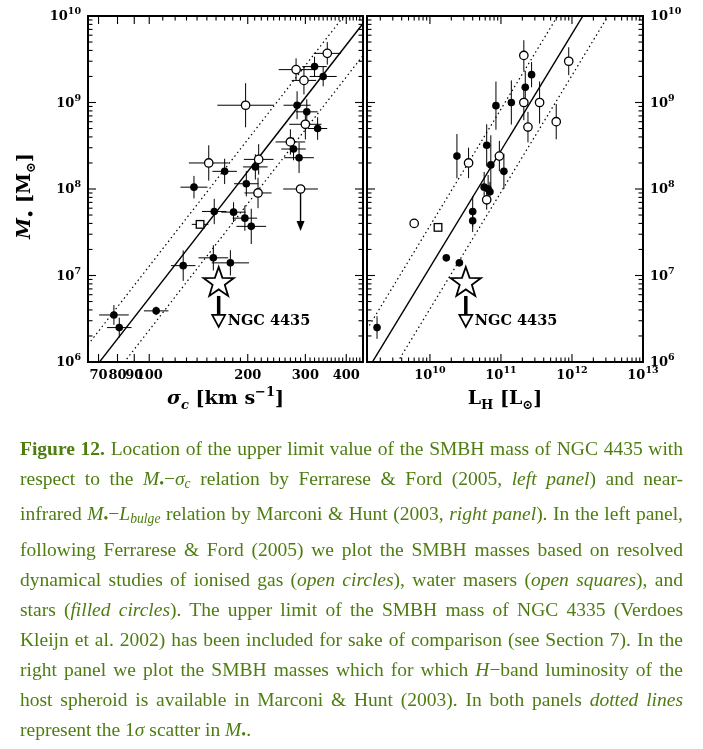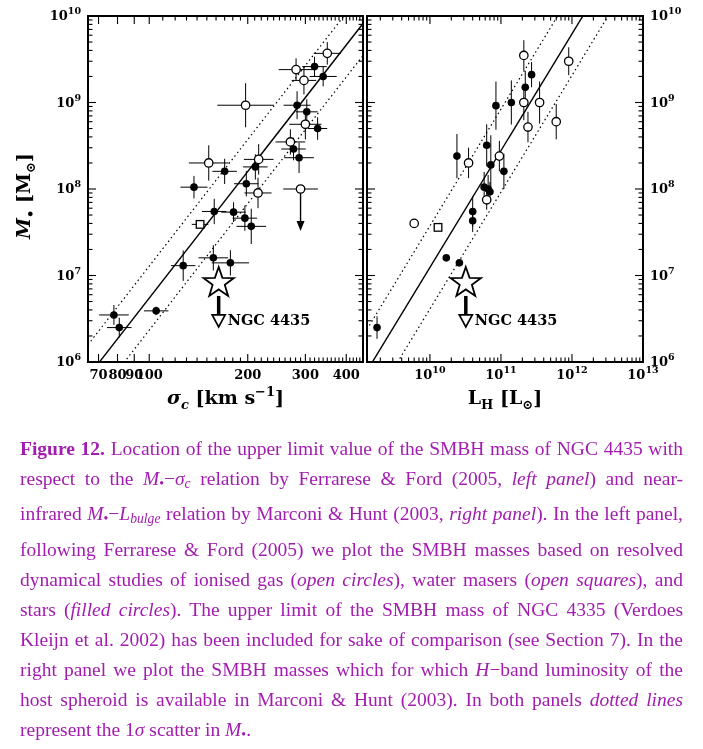--- a/index.html
+++ b/index.html
@@ -1,19 +1,19 @@
 <!DOCTYPE html>
 <html><head>
 <meta charset="utf-8">
 <style>
   html,body{margin:0;padding:0;background:#fff;color:#000;}
   .page{width:703px;min-height:749px;background:#fff;overflow:hidden;}
   svg text{font-family:"DejaVu Serif","Liberation Serif",serif;fill:#000;}
   .caption{margin:12px 20px 0 20px;font-family:"Liberation Serif","DejaVu Serif",serif;
-           font-size:19.5px;line-height:30px;text-align:justify;color:#a21caf;}
+           font-size:19.5px;line-height:30px;text-align:justify;color:#4d7c0f;}
   .cap-b{font-weight:bold;}
   .cap-n{font-weight:normal;}
   .cap-i{font-style:italic;}
   .cap-s{font-size:70%;vertical-align:-0.25em;}
   .cap-is{font-style:italic;font-size:70%;vertical-align:-0.25em;}
 </style>
 </head>
 <body>
 
 <div class="page">

